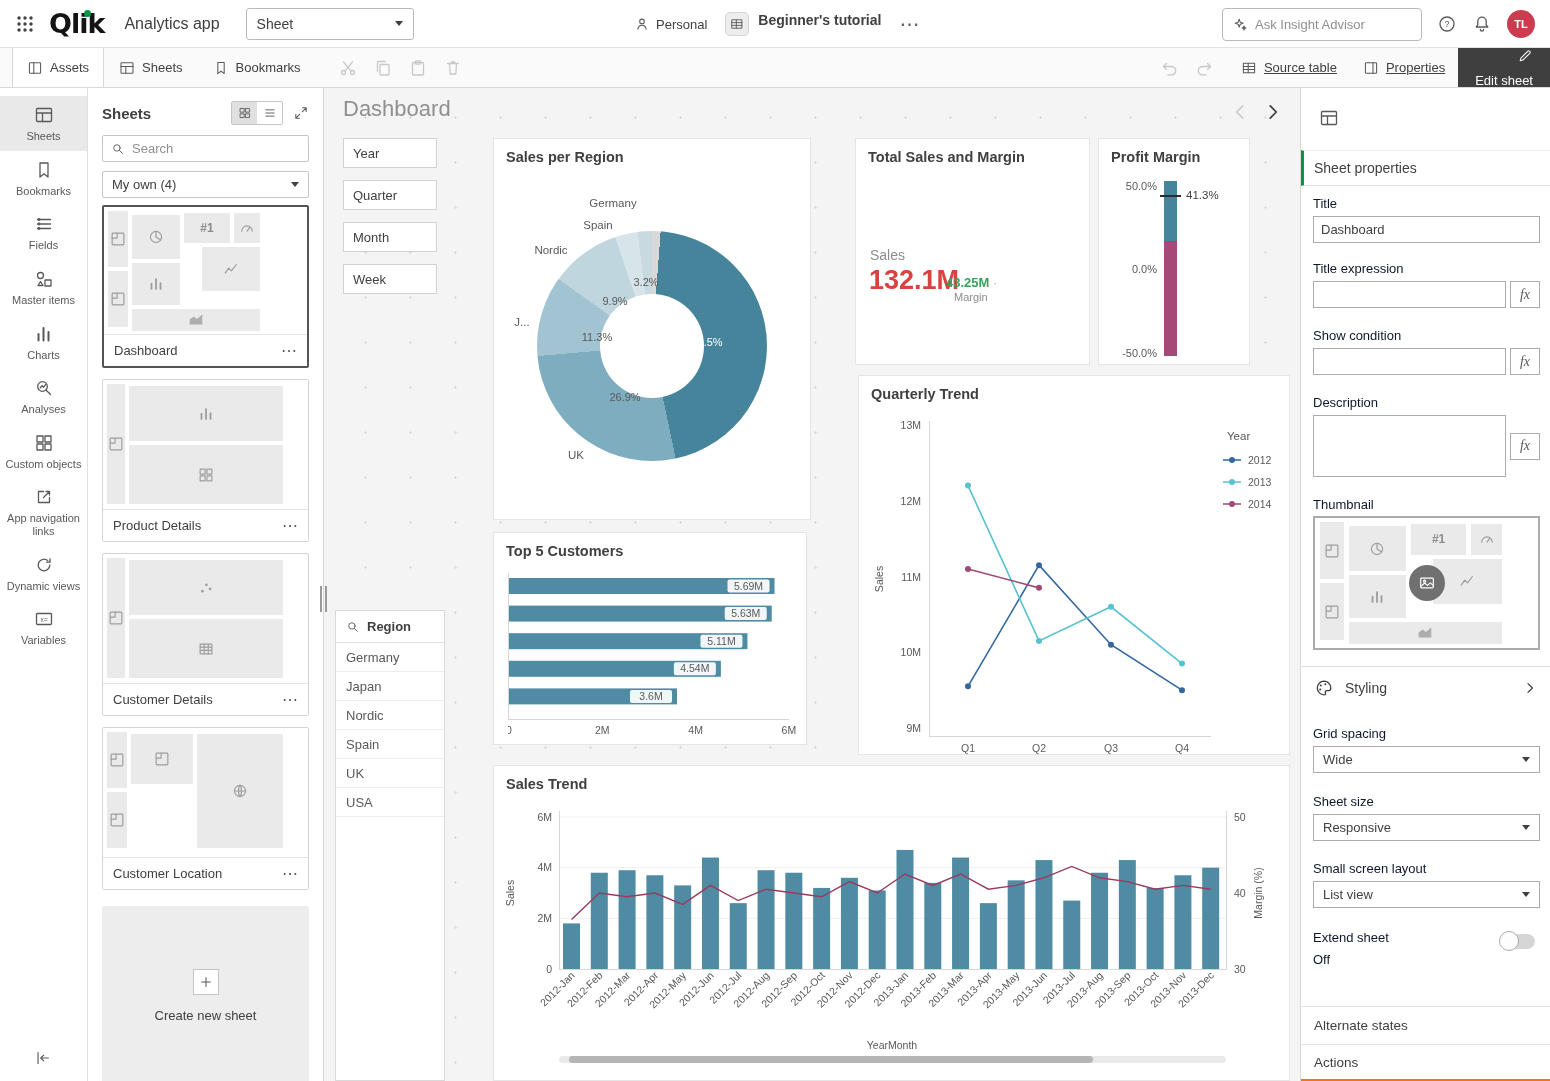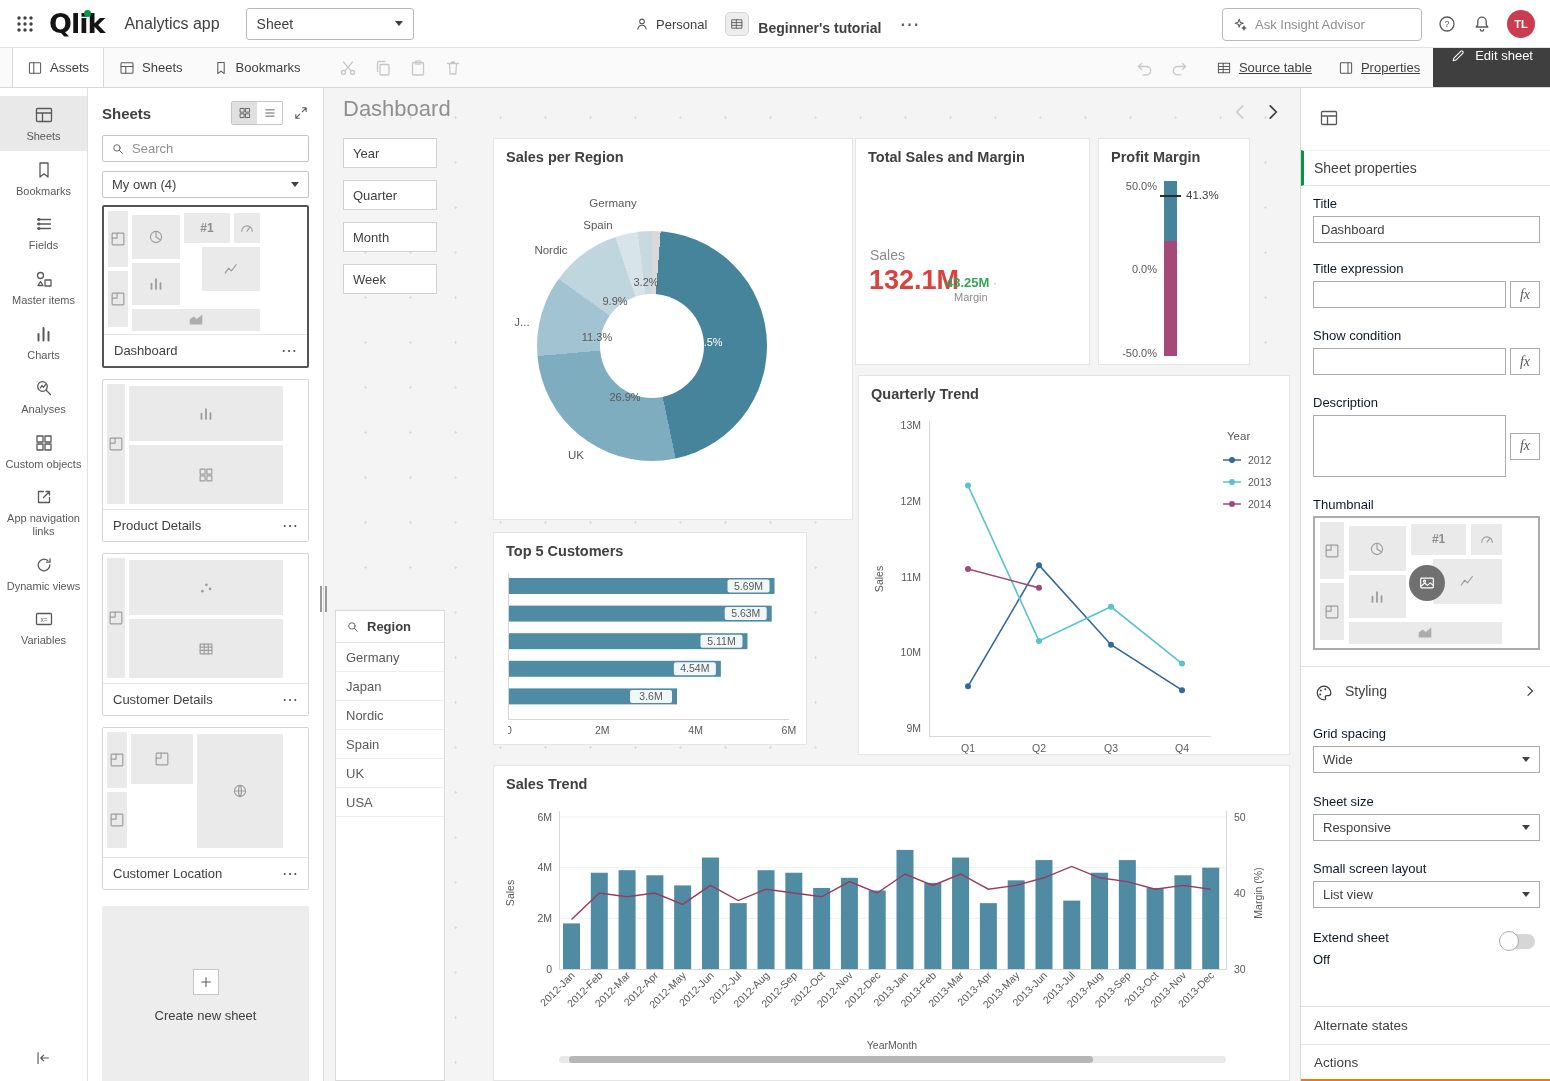--- a/index.html
+++ b/index.html
@@ -13,39 +13,39 @@
 .disabled{color:#c8c8c8}
 
 .topbar{position:absolute;left:0;top:0;width:1550px;height:48px;background:#fff;border-bottom:1px solid #e2e2e2;display:flex;align-items:center;z-index:9;}
 .topbar .appgrid{margin-left:15px;color:#404040;cursor:pointer;}
 .logo{font-family:"DejaVu Sans",sans-serif;font-size:27px;font-weight:bold;color:#141414;margin-left:14px;position:relative;letter-spacing:-1px;line-height:1;}
 .logo-dot{position:absolute;left:63%;top:0px;width:7px;height:7px;border-radius:50%;background:#009845;}
 .app-title{margin-left:20px;font-size:16px;color:#404040;}
 .sheet-select{margin-left:26px;width:168px;height:32px;border:1px solid #b9b9b9;border-radius:3px;display:flex;align-items:center;justify-content:space-between;padding:0 10px;font-size:14px;cursor:pointer;background:#fff;}
 .top-center{position:absolute;left:634px;top:0;height:48px;display:flex;align-items:center;gap:18px;}
 .personal{display:flex;align-items:center;gap:6px;font-size:13px;cursor:pointer;}
-.tutorial{display:flex;align-items:flex-end;gap:9px;font-size:14px;font-weight:bold;cursor:pointer;}
+.tutorial{display:flex;align-items:flex-start;gap:9px;font-size:14px;font-weight:bold;cursor:pointer;}
 .app-thumb{width:24px;height:24px;border-radius:5px;background:#ededed;border:1px solid #d5d5d5;display:flex;align-items:center;justify-content:center;color:#9a9a9a;}
 .more{font-size:20px;color:#595959;cursor:pointer;line-height:1;}
 .top-right{position:absolute;right:0;top:0;height:48px;display:flex;align-items:center;gap:15px;padding-right:15px;}
 .insight{width:200px;height:33px;border:1px solid #b9b9b9;border-radius:4px;display:flex;align-items:center;gap:7px;padding:0 9px;background:#fff;}
 .insight input{border:none;outline:none;flex:1;min-width:0;font:inherit;font-size:13px;color:#404040;background:transparent;}
 .insight input::placeholder{color:#8f8f8f;}
 .avatar{width:28px;height:28px;border-radius:50%;background:#cb3d4e;color:#fff;font-size:11px;font-weight:bold;display:flex;align-items:center;justify-content:center;cursor:pointer;}
 
 .toolbar{position:absolute;left:0;top:48px;width:1550px;height:40px;background:#fafafa;border-bottom:1px solid #d9d9d9;display:flex;align-items:stretch;z-index:8;}
 .tabs{display:flex;margin-left:12px;}
 .tab{display:flex;align-items:center;gap:7px;padding:0 14px;font-size:13px;cursor:pointer;border-left:1px solid transparent;border-right:1px solid transparent;}
 .tab.active{background:#fff;border-left-color:#d9d9d9;border-right-color:#d9d9d9;}
 .edit-icons{display:flex;align-items:center;gap:15px;margin-left:22px;}
 .edit-icons .icon{color:#c8c8c8;cursor:pointer;}
 .tb-right{margin-left:auto;display:flex;align-items:center;}
 .tb-right>.icon{margin-right:14px;cursor:pointer;}
 .tb-btn{display:flex;align-items:center;gap:7px;padding:0 13px;font-size:13px;cursor:pointer;align-self:stretch;text-decoration:underline;}
-.edit-sheet{background:#3f3f3f;color:#fff;display:flex;align-items:flex-start;gap:9px;padding:0 17px;font-size:13px;cursor:pointer;align-self:stretch;}
+.edit-sheet{background:#3f3f3f;color:#fff;display:flex;align-items:flex-end;gap:9px;padding:0 17px;font-size:13px;cursor:pointer;align-self:stretch;flex-direction:column;}
 .edit-sheet .icon{color:#fff;}
 
 .rail{position:absolute;left:0;top:88px;width:88px;height:993px;background:#fff;border-right:1px solid #e0e0e0;padding-top:8px;z-index:7;}
 .rail-item{display:flex;flex-direction:column;align-items:center;gap:5px;padding:9px 4px 8px;cursor:pointer;}
 .rail-item.active{background:#e9e9e9;}
 .rail-item .ric{width:20px;height:20px;color:#595959;}
 .rlabel{font-size:11px;text-align:center;line-height:1.15;color:#595959;}
 .rail-collapse{position:absolute;left:34px;bottom:14px;cursor:pointer;}
 
 .assets{position:absolute;left:88px;top:88px;width:236px;height:993px;background:#fff;border-right:1px solid #d9d9d9;z-index:6;}
@@ -71,21 +71,21 @@
 .create-plus{width:26px;height:26px;background:#fff;border:1px solid #c5c5c5;display:flex;align-items:center;justify-content:center;color:#595959;padding:4px;}
 .panel-handle{position:absolute;right:-4px;top:498px;width:7px;height:26px;border-left:2px solid #9a9a9a;border-right:2px solid #9a9a9a;cursor:col-resize;z-index:10;}
 
 .canvas{position:absolute;left:324px;top:88px;width:976px;height:993px;background:#f4f4f4;background-image:radial-gradient(circle,#dcdcdc 1px,transparent 1.4px);background-size:45px 45px;background-position:19px 7px;}
 .canvas-title{position:absolute;left:19px;top:8px;font-size:22px;color:#8f8f8f;}
 .nav-prev{position:absolute;left:905px;top:13px;color:#cccccc;cursor:pointer;}
 .nav-next{position:absolute;left:938px;top:13px;color:#404040;cursor:pointer;}
 .filter-box{position:absolute;left:19px;width:94px;height:30px;background:#fff;border:1px solid #d2d2d2;display:flex;align-items:center;padding:0 9px;font-size:13px;cursor:pointer;}
 .obj{position:absolute;background:#fff;border:1px solid #e5e5e5;}
 .obj-title{position:absolute;left:12px;top:10px;font-size:14.5px;font-weight:bold;color:#404040;z-index:3;}
-.donut-card{left:169px;top:50px;width:360px;height:382px;text-align:right;}
+.donut-card{left:169px;top:50px;width:318px;height:382px;text-align:right;}
 .donut{position:absolute;left:43px;top:92px;width:230px;height:230px;border-radius:50%;}
 .donut::after{content:"";position:absolute;left:63px;top:63px;width:104px;height:104px;border-radius:50%;background:#fff;}
 .dlabel{position:absolute;font-size:11px;color:#595959;transform:translate(-50%,-50%);z-index:2;white-space:nowrap;}
 .dlabel.white{color:#fff;}
 .dcall{position:absolute;font-size:11.5px;color:#595959;transform:translate(-50%,-50%);z-index:2;white-space:nowrap;}
 .kpi-card{left:531px;top:50px;width:235px;height:227px;}
 .kpi-label{position:absolute;left:14px;top:108px;font-size:14px;color:#8c8c8c;}
 .kpi-value{position:absolute;left:13px;top:126px;font-size:27px;font-weight:bold;color:#d8423f;}
 .kpi-value::after{content:" \00b7";color:#b9b9b9;font-size:14px;font-weight:normal;}
 .kpi-sec{position:absolute;left:90px;top:136px;}
@@ -119,21 +119,21 @@
 .p-label{position:absolute;left:12px;font-size:13px;color:#0f172a;}
 .p-input{position:absolute;left:12px;width:227px;height:27px;border:1px solid #ababab;background:#fff;padding:0 7px;font:inherit;font-size:13px;color:#404040;outline:none;}
 .fx-row{position:absolute;left:12px;width:227px;display:flex;gap:4px;}
 .fx-input{flex:1;min-width:0;height:27px;border:1px solid #ababab;background:#fff;padding:0 7px;font:inherit;font-size:13px;outline:none;resize:none;}
 .p-textarea{height:62px;padding-top:5px;}
 .fx-btn{width:30px;height:27px;border:1px solid #ababab;display:flex;align-items:center;justify-content:center;font-family:"Liberation Serif",serif;font-style:italic;font-size:14px;color:#595959;cursor:pointer;flex:none;background:#fff;}
 .p-thumb{position:absolute;left:12px;top:428px;width:227px;height:134px;border:2px solid #ababab;background:#fff;}
 .p-thumb-mosaic{position:absolute;inset:0;overflow:hidden;}
 .thumb-overlay{position:absolute;left:50%;top:50%;transform:translate(-50%,-50%);width:36px;height:36px;border-radius:50%;background:#707070;color:#fff;display:flex;align-items:center;justify-content:center;cursor:pointer;z-index:2;}
 .thumb-overlay .icon{color:#fff;}
-.styling-row{position:absolute;left:0;top:578px;width:250px;height:42px;border-top:1px solid #e2e2e2;display:flex;gap:11px;padding:16px 13px;cursor:pointer;}
+.styling-row{position:absolute;left:0;top:578px;width:250px;height:42px;border-top:1px solid #e2e2e2;display:flex;align-items:center;gap:11px;padding:0 13px;cursor:pointer;}
 .styling-row .icon{color:#404040;}
 .styling-label{font-size:14px;flex:1;}
 .chev{color:#404040;}
 .p-select{position:absolute;left:12px;width:227px;height:27px;border:1px solid #ababab;display:flex;align-items:center;justify-content:space-between;padding:0 9px;font-size:13px;cursor:pointer;background:#fff;}
 .toggle{position:absolute;left:200px;top:846px;width:34px;height:15px;border-radius:8px;background:#d6d6d6;cursor:pointer;}
 .toggle .knob{position:absolute;left:-2px;top:-3px;width:20px;height:20px;border-radius:50%;background:#fdfdfd;border:1px solid #ababab;}
 .p-section{position:absolute;left:0;width:250px;height:38px;border-top:1px solid #e2e2e2;display:flex;align-items:center;padding-left:13px;font-size:13.5px;color:#404040;cursor:pointer;}
 </style>
 </head>
 <body>

